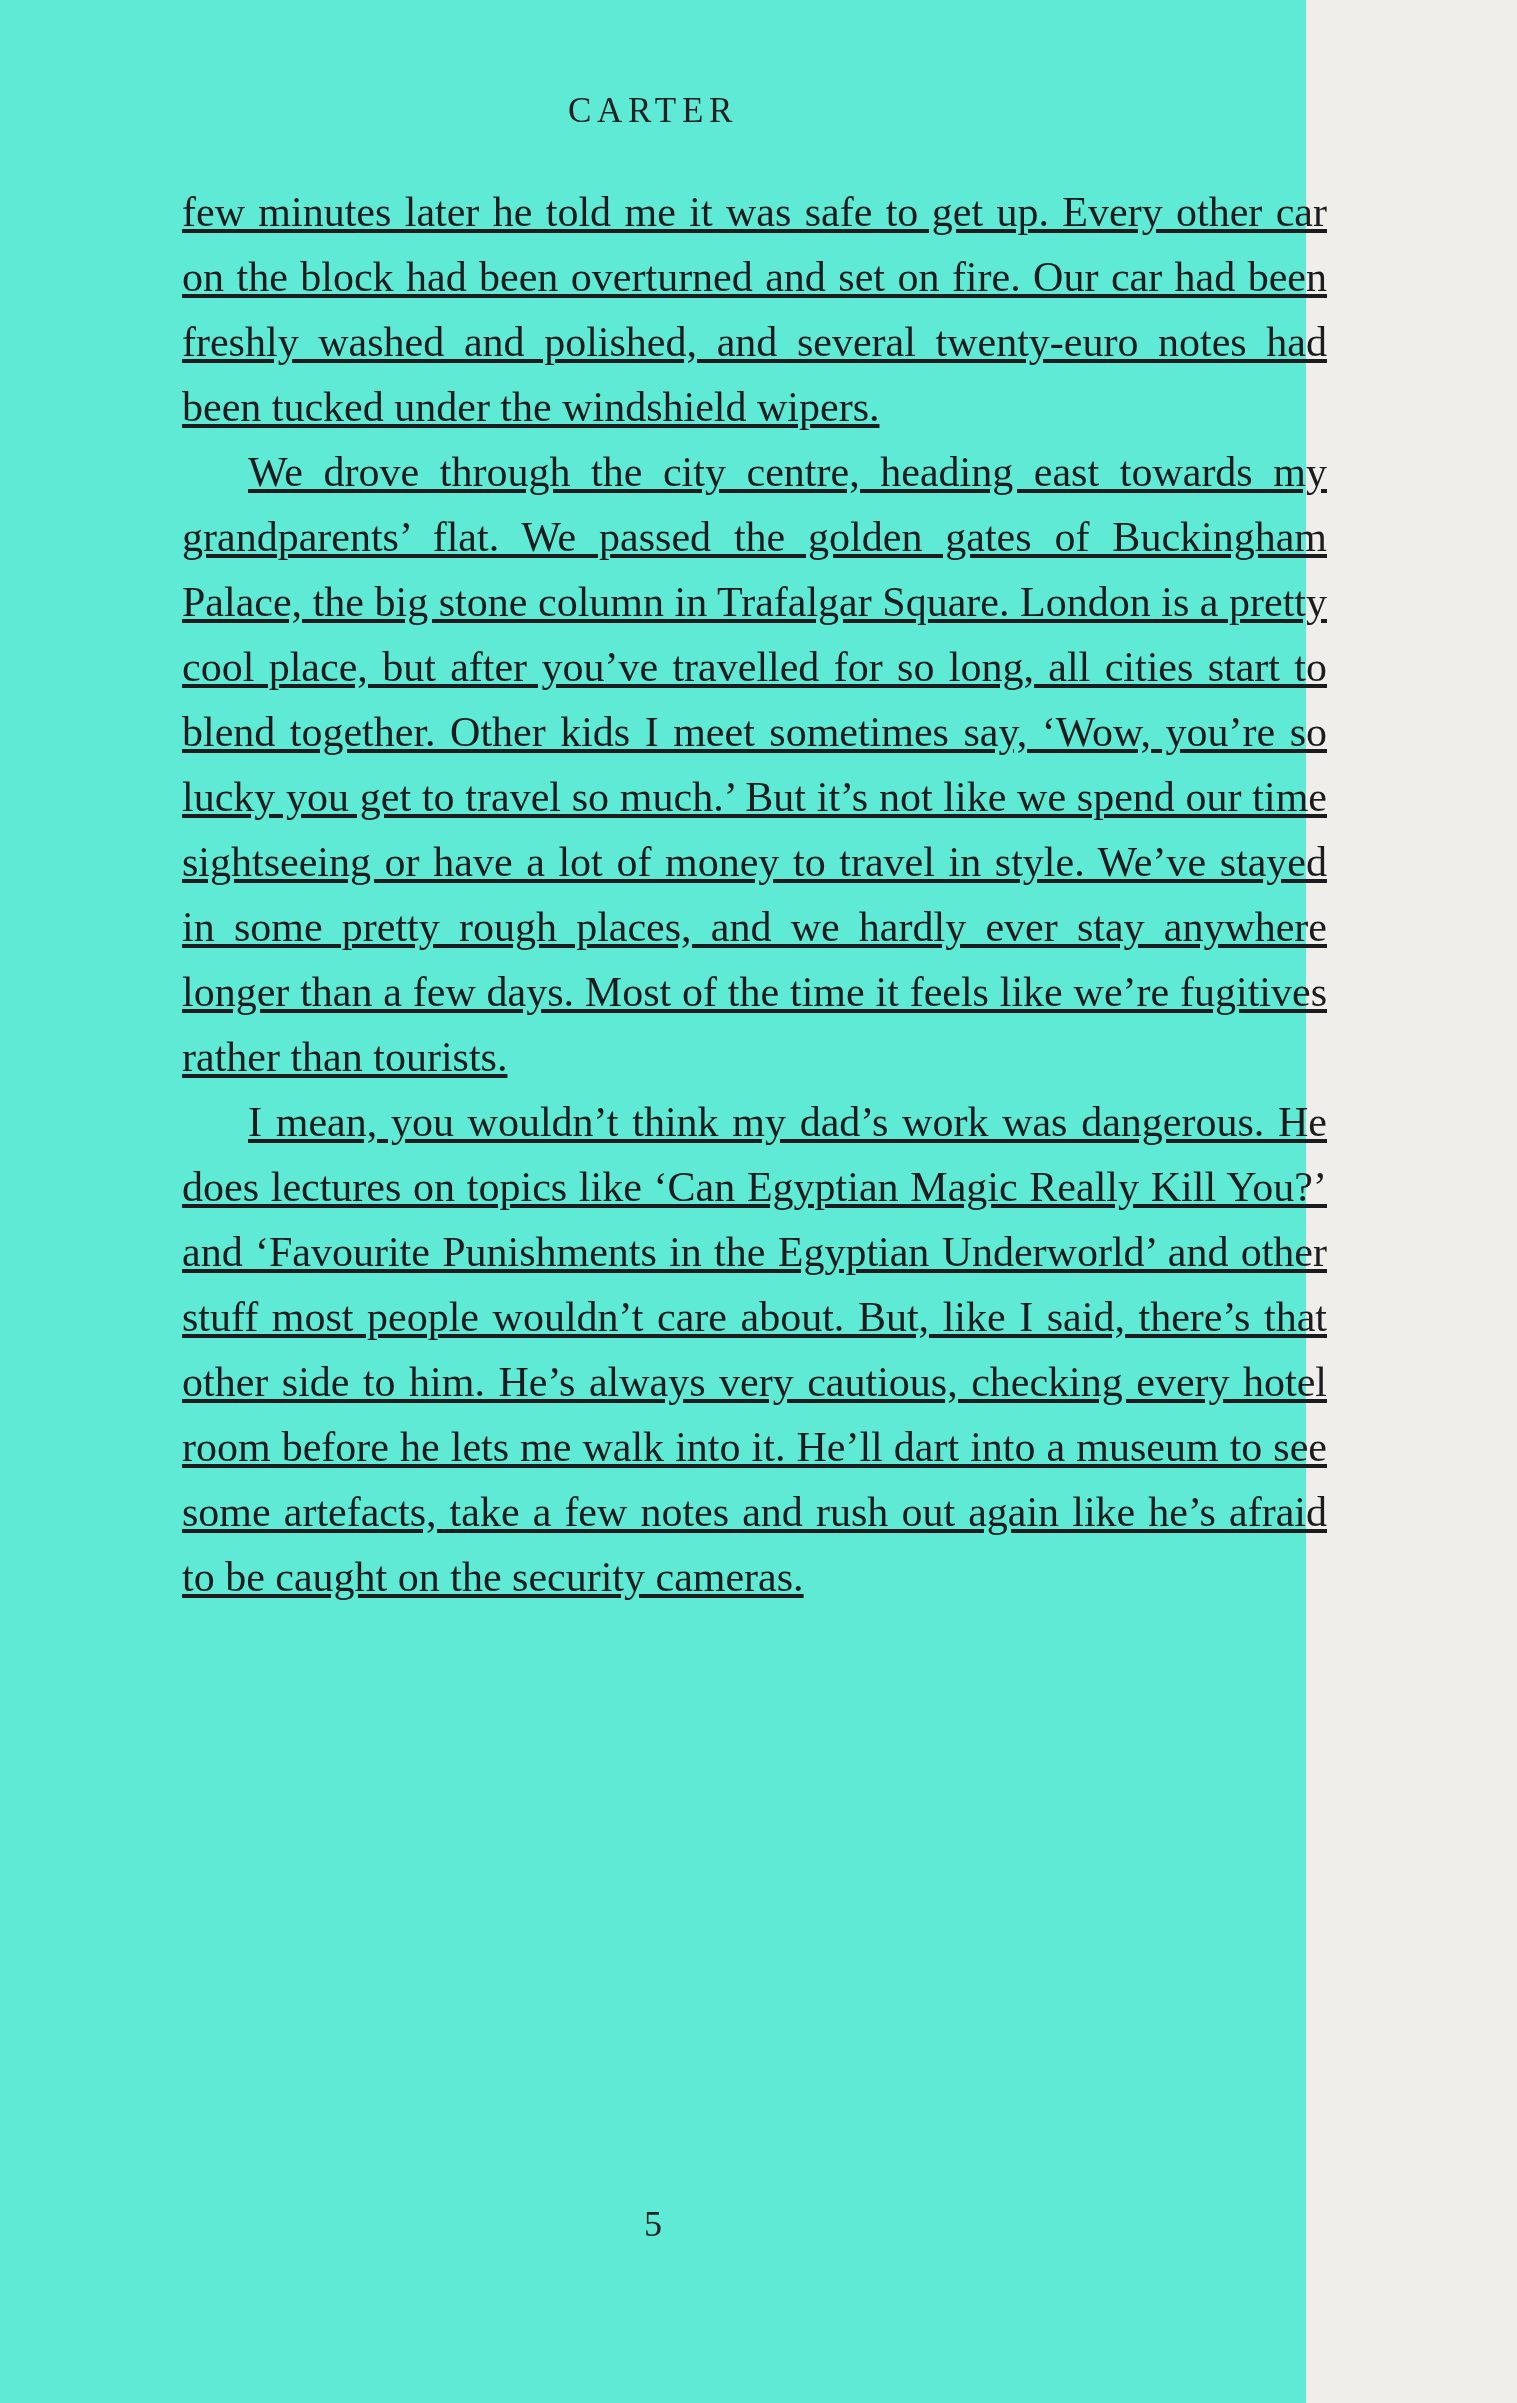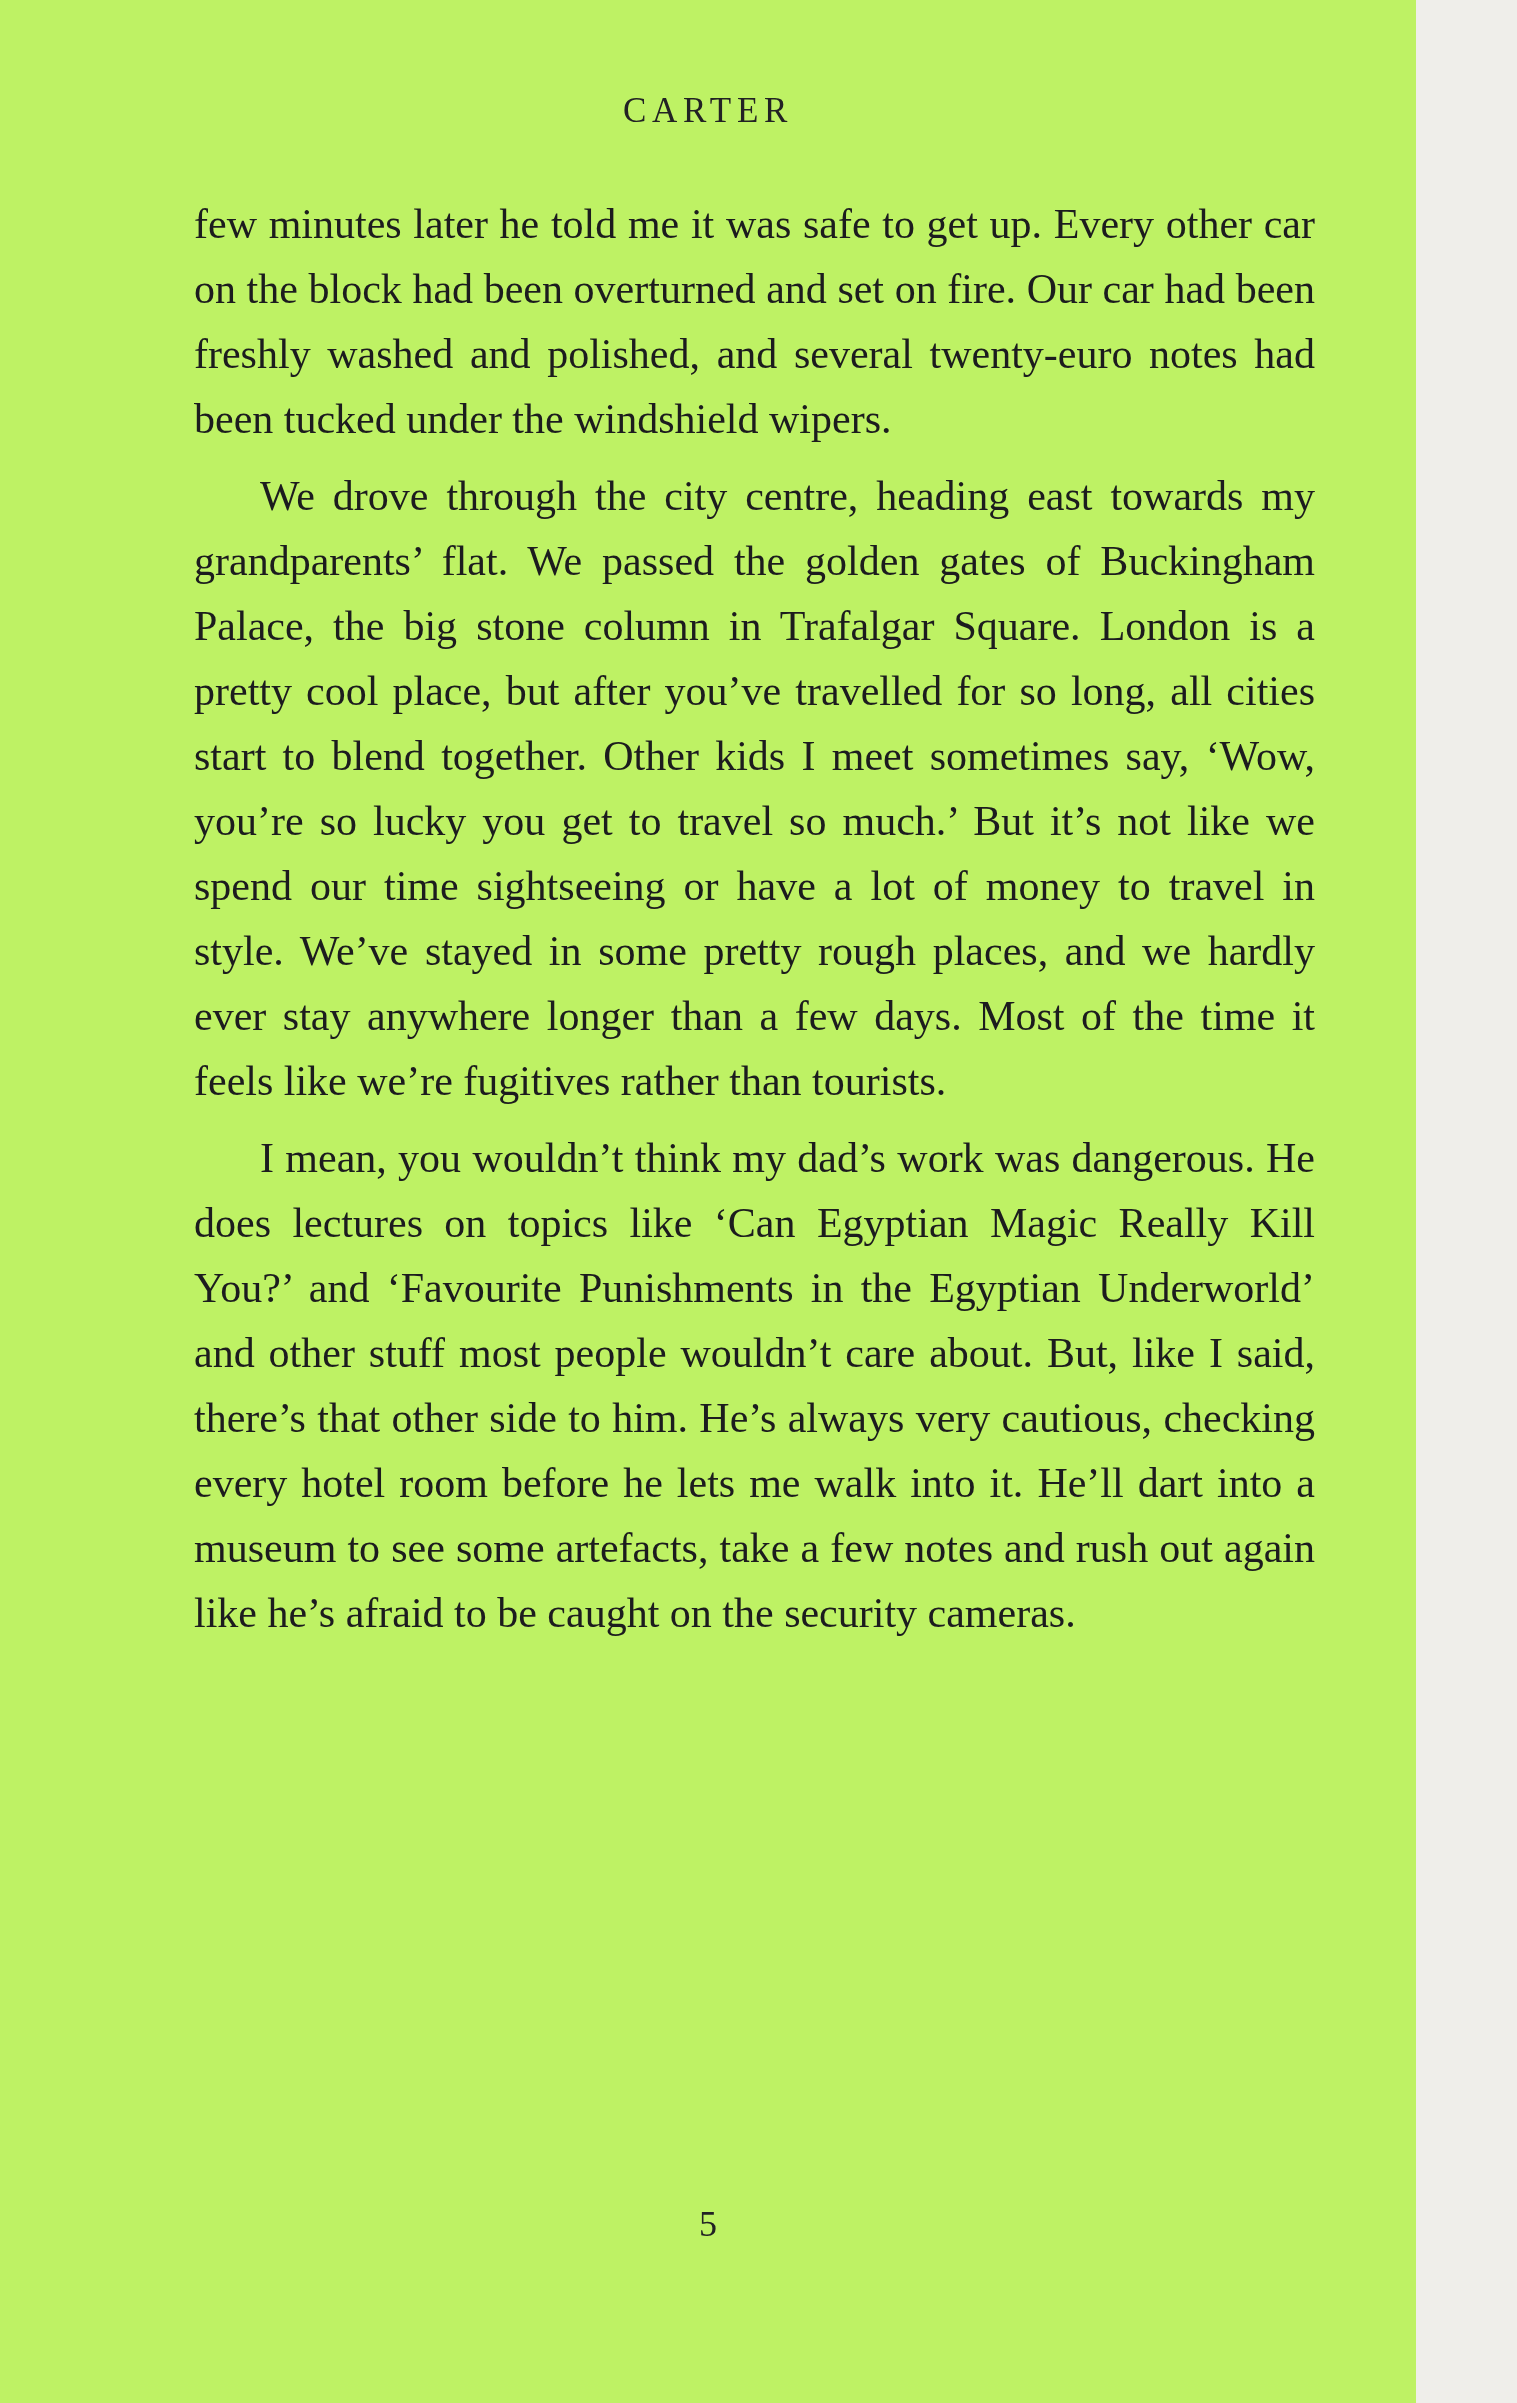--- a/index.html
+++ b/index.html
@@ -7,23 +7,23 @@
     padding: 0;
   }
   body {
     width: 1518px;
     height: 2404px;
     background: #efeeea;
     overflow: hidden;
   }
   .page {
     position: relative;
-    width: 1416px;
+    width: 1306px;
     height: 2404px;
-    background: #bef264;
+    background: #5eead4;
     color: #1c1c1e;
     font-family: "Liberation Serif", "DejaVu Serif", serif;
     box-sizing: border-box;
     padding-left: 33px;
   }
   .running-header {
     position: absolute;
     top: 91px;
     left: 0;
     right: 0;
@@ -36,22 +36,23 @@
     position: absolute;
     top: 180px;
     left: 182px;
     width: 1145px;
     font-size: 42px;
     line-height: 65px;
     text-align: justify;
     text-justify: inter-word;
   }
   .body-text p {
-    margin: 12px;
+    margin: 0;
     padding: 0;
+    text-decoration: underline;
   }
   .body-text p.indent {
     text-indent: 66px;
   }
   .page-number {
     position: absolute;
     bottom: 159px;
     left: 0;
     right: 0;
     text-align: center;

